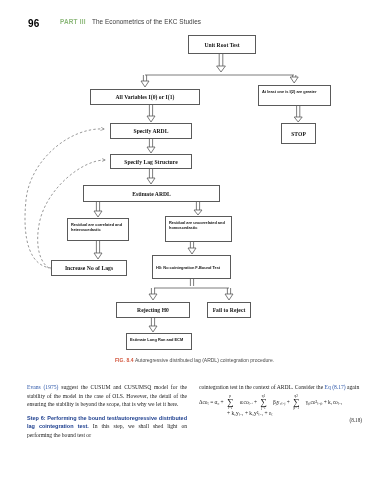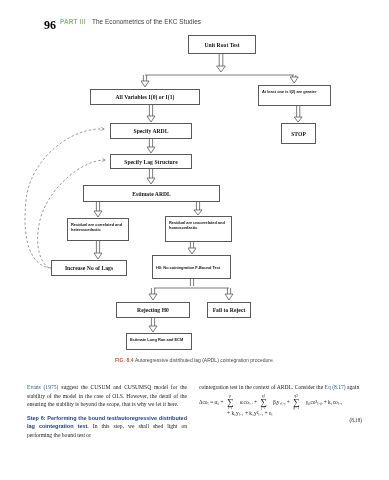--- a/index.html
+++ b/index.html
@@ -26,24 +26,24 @@
   .runhead {
     position: absolute;
     left: 0; top: 18px;
     width: 389px;
     height: 12px;
     display: flex;
     align-items: baseline;
   }
   .folio {
     position: absolute;
-    left: 44px;
-    font-family: Liberation Serif, serif;
-    font-weight: bold;
-    font-size: 12px;
+    left: 28px;
+    font-family: Liberation Sans, sans-serif;
+    font-weight: bold;
+    font-size: 10px;
     color: #000;
     letter-spacing: 0.1px;
   }
   .part-label {
     position: absolute;
     left: 60px;
     font-family: "Liberation Sans", sans-serif;
     font-weight: bold;
     font-size: 6.4px;
     color: #8cb87a;

